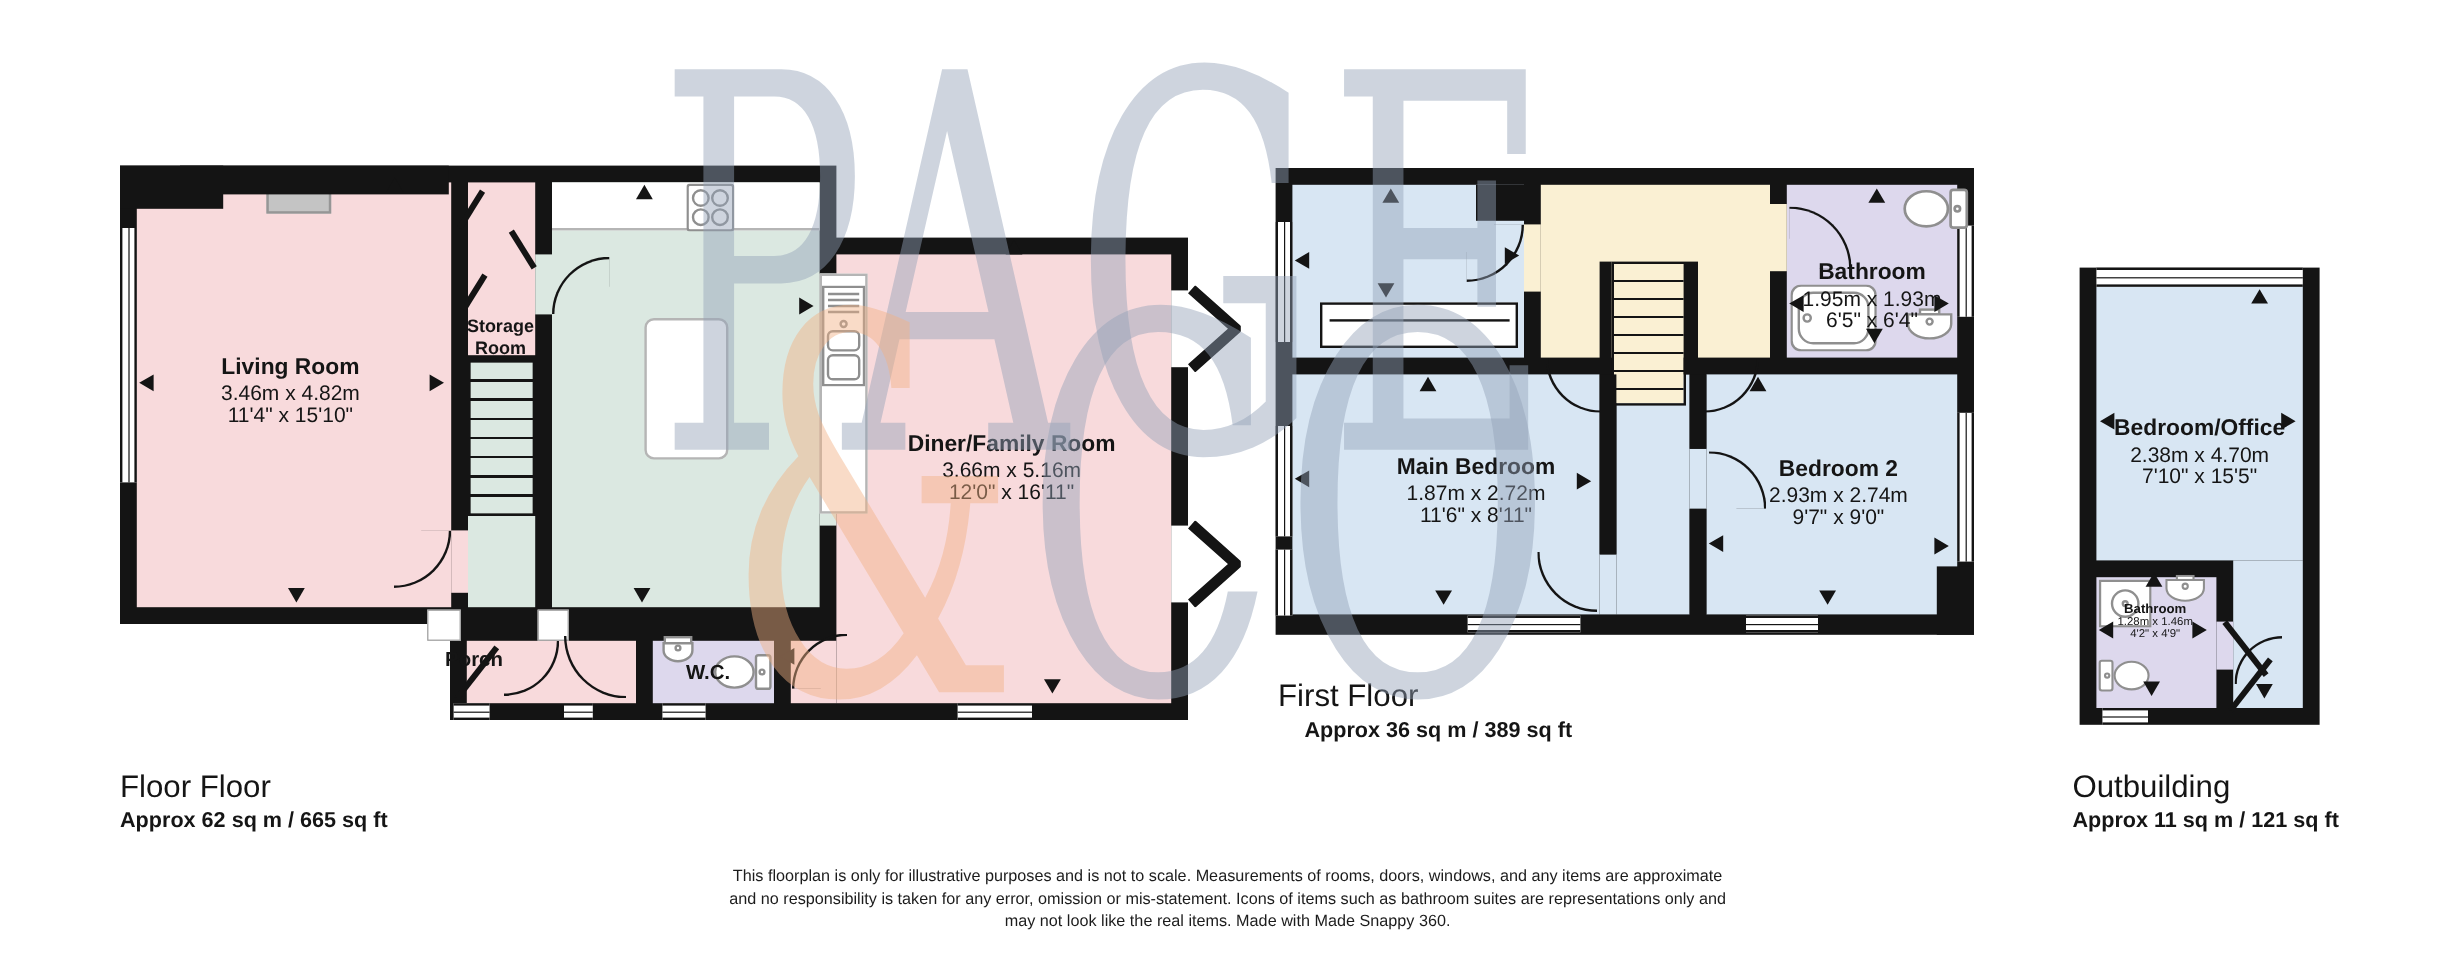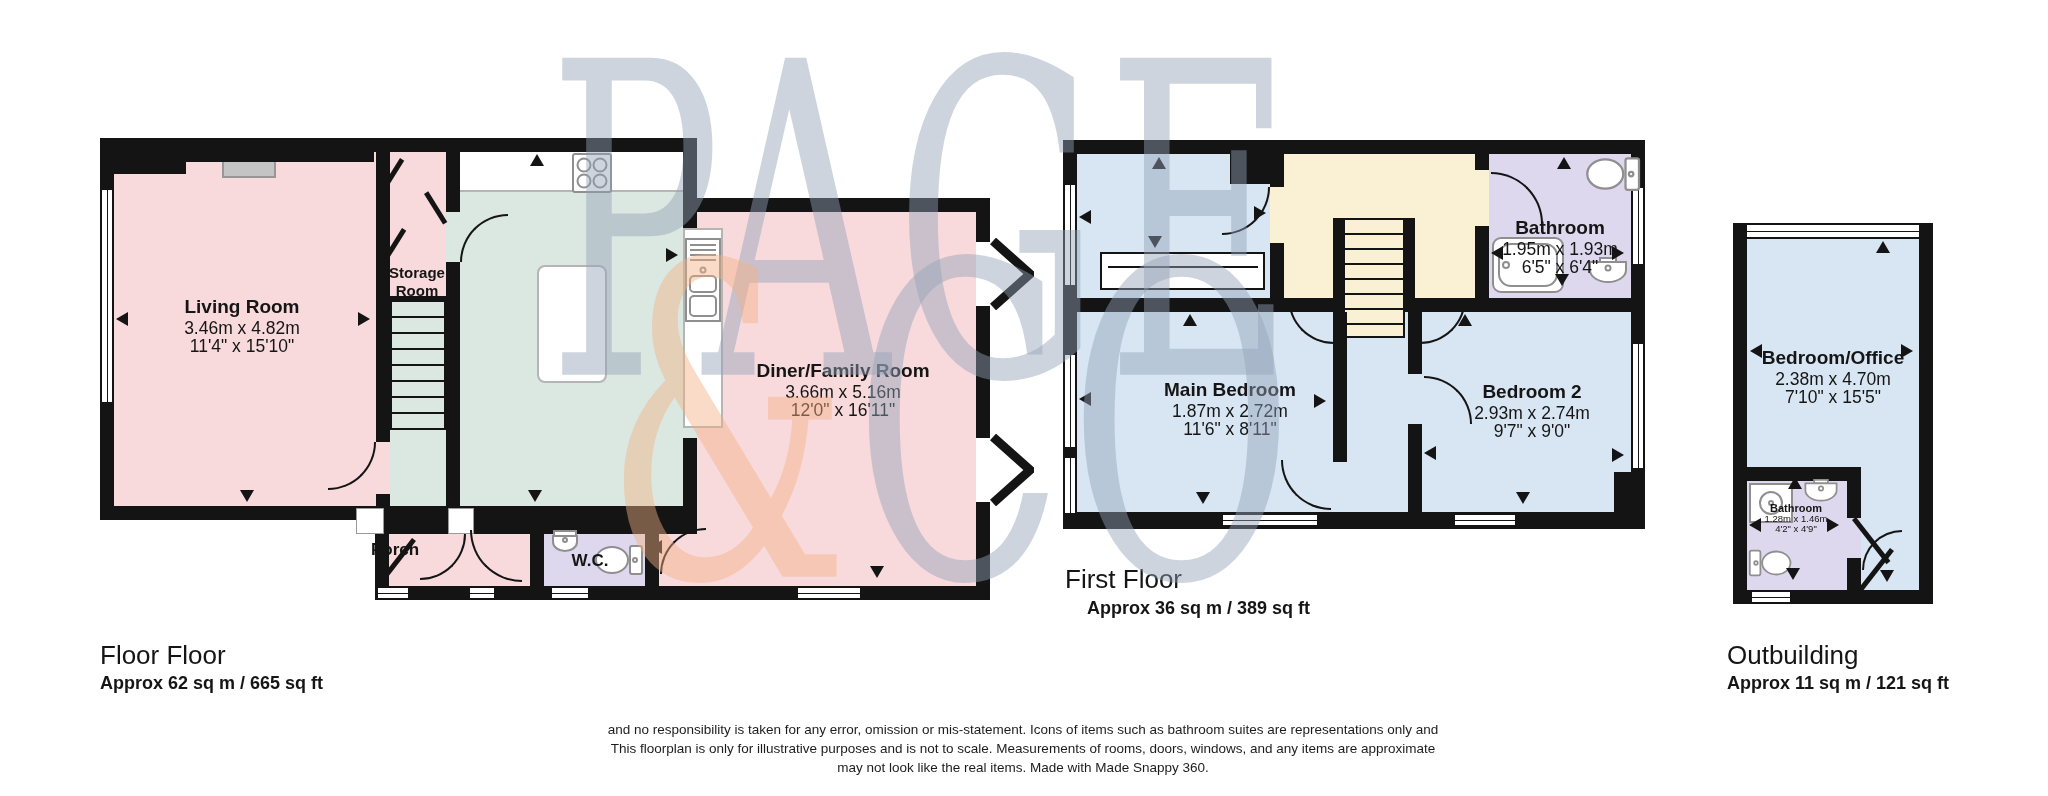--- a/index.html
+++ b/index.html
@@ -313,18 +313,18 @@
     <div class="d">1.28m x 1.46m</div>
     <div class="d">4'2" x 4'9"</div>
   </div>
   <div class="floor-h" style="left:1727px;top:640px">Outbuilding</div>
   <div class="floor-a" style="left:1727px;top:673px">Approx 11 sq m / 121 sq ft</div>
 
   <div class="wm wm1">PAGE</div>
   <div class="wm wm2"><span class="amp">&amp;</span><span>CO</span></div>
 
   <div class="disc">
+    <div>This floorplan is only for illustrative purposes and is not to scale. Measurements of rooms, doors, windows, and any items are approximate</div>
     <div>and no responsibility is taken for any error, omission or mis-statement. Icons of items such as bathroom suites are representations only and</div>
-    <div>This floorplan is only for illustrative purposes and is not to scale. Measurements of rooms, doors, windows, and any items are approximate</div>
     <div>may not look like the real items. Made with Made Snappy 360.</div>
   </div>
 
 </div>
 
 </body></html>

